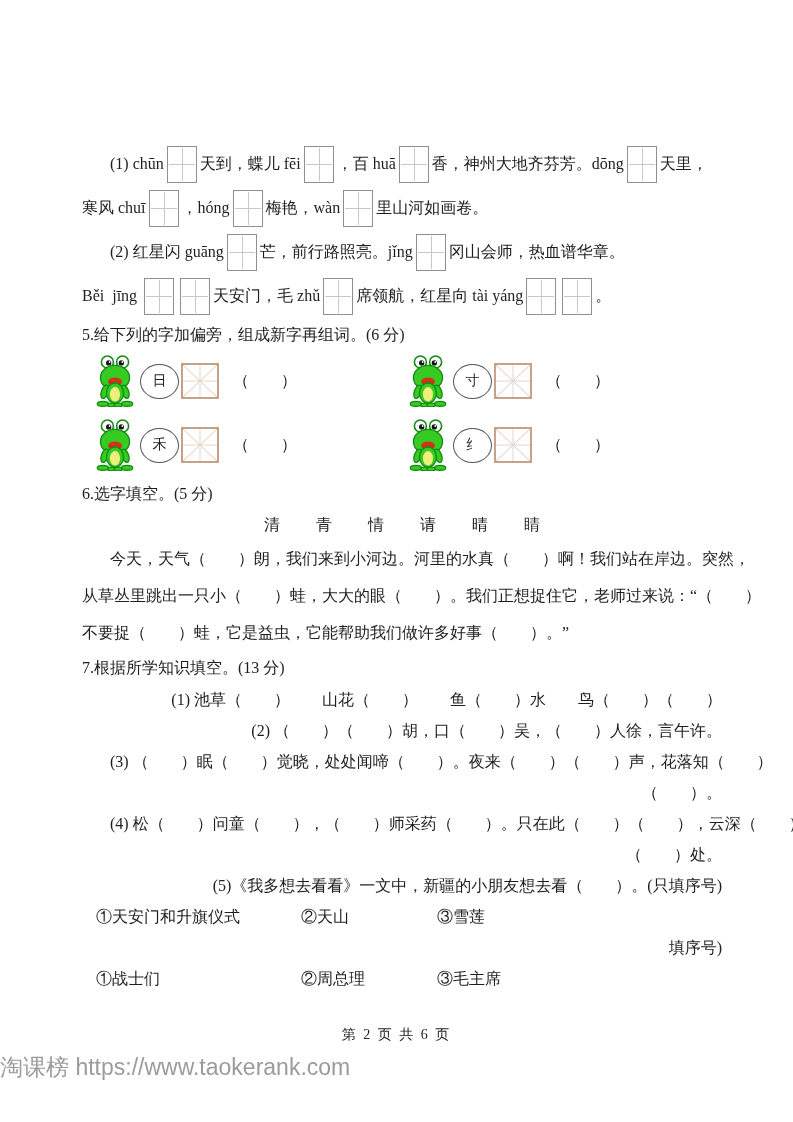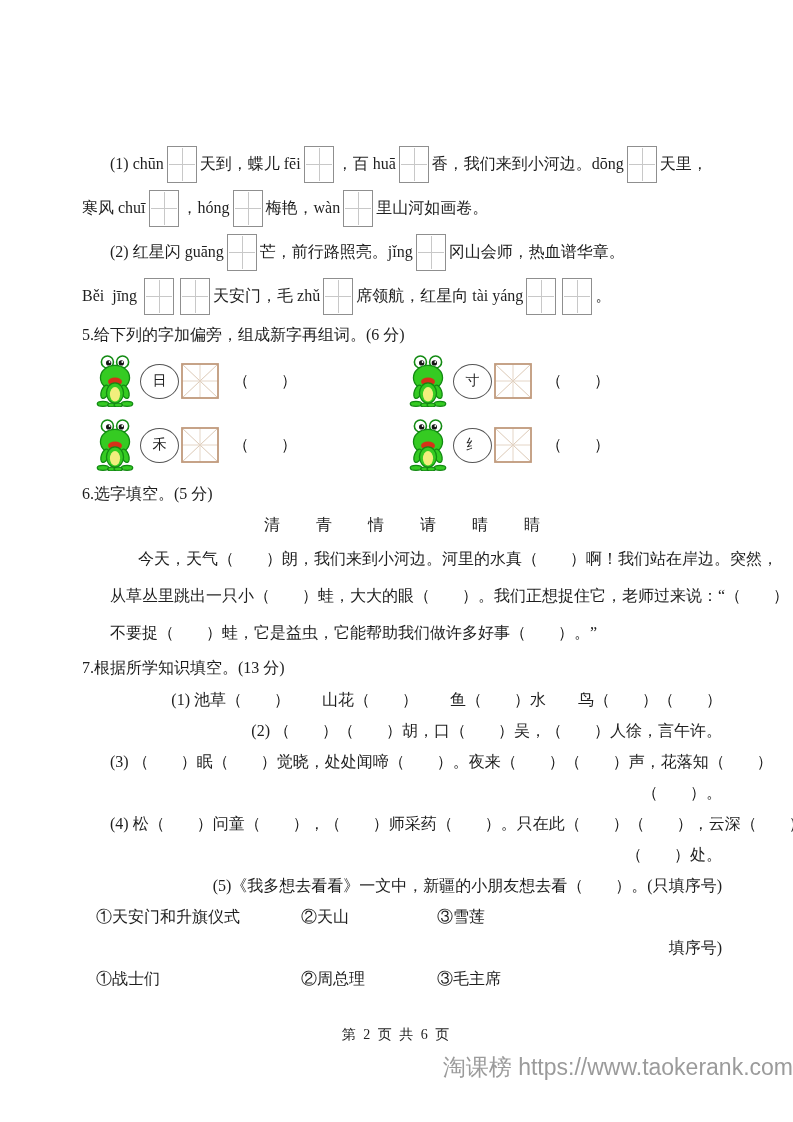--- a/index.html
+++ b/index.html
@@ -3,21 +3,21 @@
 <meta charset="utf-8">
 <style>
   html,body{margin:0;padding:0;background:#fff;}
   .page{position:relative;width:793px;height:1122px;background:#ffffff;overflow:hidden;
         font-family:"Liberation Serif","DejaVu Serif",serif;color:#1e1e1e;font-size:16px;}
   .content{position:absolute;left:82px;top:142px;width:640px;}
 
   
   .t-line{line-height:33px;white-space:pre;}
   .t-indent{padding-left:28px;}
-  .p-line{line-height:37px;margin-left:28px;}
+  .p-line{line-height:37px;}
   .q7-line{line-height:31px;text-align:right;}
 
   
   .boxline{display:flex;align-items:center;height:44px;white-space:pre;}
   .boxline span{white-space:pre;}
   .bl-indent{padding-left:28px;}
   .tian-box{display:inline-block;flex:none;width:30px;height:37px;box-sizing:border-box;
             border:1.5px solid #8f8f8f;position:relative;margin:0 3px;background:#fff;}
   .tian-box::before{content:"";position:absolute;left:1px;right:1px;top:50%;border-top:1px solid #c8c8c8;}
   .tian-box::after{content:"";position:absolute;top:1px;bottom:1px;left:50%;border-left:1px solid #c8c8c8;}
@@ -33,30 +33,30 @@
 
   
   .char-bank{display:flex;justify-content:center;gap:36px;line-height:30px;height:30px;}
 
   
   .opts{display:flex;line-height:31px;padding-left:14px;white-space:pre;gap:6px;}
   .opt0{width:199px;}
   .opt1{width:130px;}
 
   .footer{position:absolute;left:0;width:100%;top:1026px;text-align:center;font-size:14px;letter-spacing:2px;color:#222;}
-  .watermark{position:absolute;left:0;width:100%;top:1052px;text-align:right;
+  .watermark{position:absolute;left:0;width:100%;top:1052px;text-align:left;
              font-family:"Liberation Sans","DejaVu Sans",sans-serif;font-size:23px;color:#9b9b9b;}
 </style>
 </head>
 <body>
 
 <div class="page">
   <div class="content">
     <div id="q4">
-        <div class="boxline bl-indent"><span class="seg-text">(1) chūn</span><span class="tian-box"></span><span class="seg-text">天到，蝶儿 fēi</span><span class="tian-box"></span><span class="seg-text">，百 huā</span><span class="tian-box"></span><span class="seg-text">香，我们来到小河边。dōng</span><span class="tian-box"></span><span class="seg-text">天里，</span></div>
+        <div class="boxline bl-indent"><span class="seg-text">(1) chūn</span><span class="tian-box"></span><span class="seg-text">天到，蝶儿 fēi</span><span class="tian-box"></span><span class="seg-text">，百 huā</span><span class="tian-box"></span><span class="seg-text">香，神州大地齐芬芳。dōng</span><span class="tian-box"></span><span class="seg-text">天里，</span></div>
         <div class="boxline"><span class="seg-text">寒风 chuī</span><span class="tian-box"></span><span class="seg-text">，hóng</span><span class="tian-box"></span><span class="seg-text">梅艳，wàn</span><span class="tian-box"></span><span class="seg-text">里山河如画卷。</span></div>
         <div class="boxline bl-indent"><span class="seg-text">(2) 红星闪 guāng</span><span class="tian-box"></span><span class="seg-text">芒，前行路照亮。jǐng</span><span class="tian-box"></span><span class="seg-text">冈山会师，热血谱华章。</span></div>
         <div class="boxline"><span class="seg-text">Běi  jīng </span><span class="tian-box"></span><span class="tian-box"></span><span class="seg-text">天安门，毛 zhǔ</span><span class="tian-box"></span><span class="seg-text">席领航，红星向 tài yáng</span><span class="tian-box"></span><span class="tian-box"></span><span class="seg-text">。</span></div>
       </div>
     <div class="t-line">5.给下列的字加偏旁，组成新字再组词。(6 分)</div>
     <div id="q5" class="frog-grid">
         <div class="frog-item">
           <span class="frog">
             <svg width="38" height="52" viewBox="0 0 60 82">
               <circle cx="18" cy="11" r="9.5" fill="#fff" stroke="#128a12" stroke-width="2.5"></circle>

